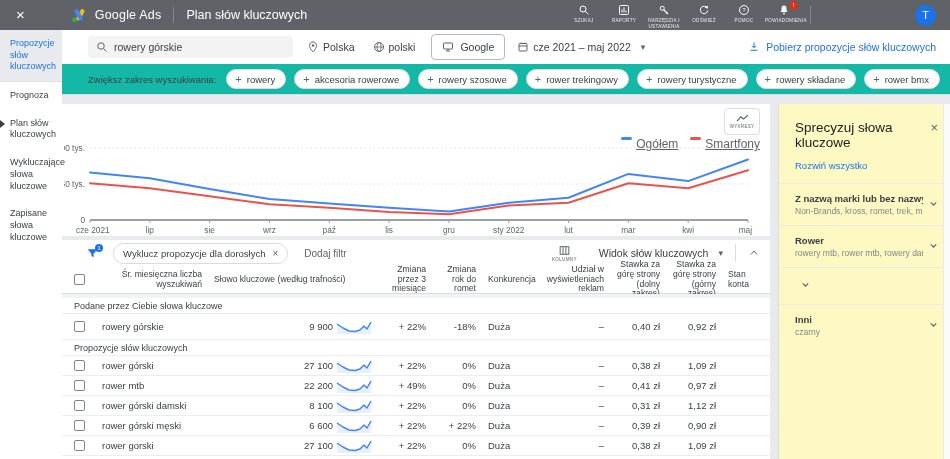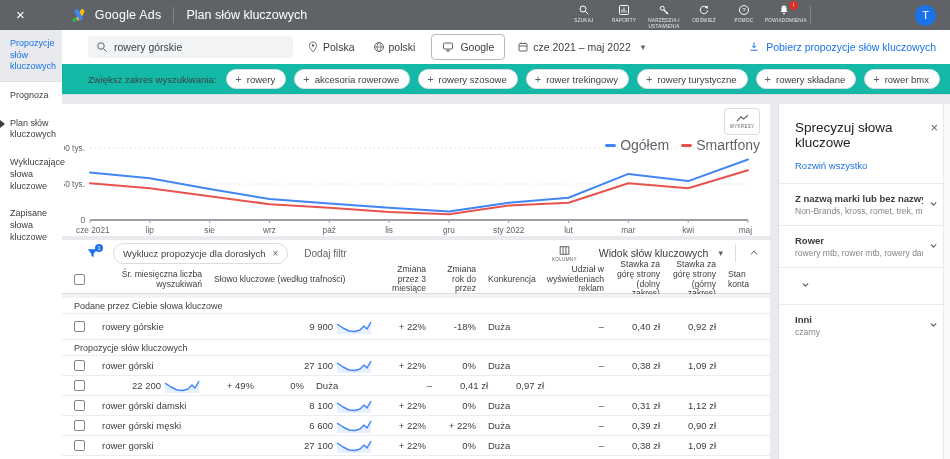--- a/index.html
+++ b/index.html
@@ -48,21 +48,21 @@
   .chip .plus { color:#5f6368; font-size:11px; margin-right:5px; }
 
   
   .content { position:absolute; top:95px; left:62px; right:0; bottom:0; background:#e8eaed; }
   .left-col { position:absolute; left:0; top:9px; width:708px; bottom:0; display:flex; flex-direction:column; }
   .chart-card { position:relative; height:132px; background:#fff; }
   .chart-btn { position:absolute; top:4px; right:10px; width:36px; height:27px; border:1px solid #dadce0; border-radius:4px; background:#fff; display:flex; flex-direction:column; align-items:center; justify-content:center; cursor:pointer; }
   .chart-btn svg { width:13px; height:9px; }
   .chart-btn-lbl { font-size:4.5px; color:#5f6368; letter-spacing:.3px; margin-top:1px; }
   .legend { position:absolute; top:33px; right:10px; display:flex; align-items:center; }
-  .leg-item { display:flex; align-items:center; margin-left:12px; font-size:14px; color:#5f6368; }
+  .leg-item { display:flex; align-items:flex-start; margin-left:12px; font-size:12px; color:#5f6368;text-decoration:underline; }
   .leg-dash { width:11px; height:3px; border-radius:2px; margin-right:4px; }
   #chart-area { position:absolute; left:2px; top:36px; width:704px; height:96px; }
 
   .table-card { flex:1; background:#fff; margin-top:4px; display:flex; flex-direction:column; overflow:hidden; }
 
   
   .ttoolbar { height:26px; display:flex; align-items:center; padding:0 10px 0 24px; flex:none; }
   .funnel { position:relative; margin-right:14px; cursor:pointer; }
   .funnel svg { width:13px; height:13px; display:block; }
   .funnel-badge { position:absolute; top:-3px; right:-4px; min-width:8px; height:8px; background:#1a73e8; border-radius:50%; color:#fff; font-size:5.5px; line-height:8px; text-align:center; padding:0 1px; }
@@ -96,21 +96,21 @@
   .cb { width:11px; height:11px; border:1.5px solid #80868b; border-radius:2px; background:#fff; display:block; cursor:pointer; }
   .section-row { height:16px; display:flex; align-items:center; padding-left:12px; font-size:9px; color:#3c4043; border-bottom:1px solid #ebedef; flex:none; }
   .trow { display:flex; align-items:center; height:20px; border-bottom:1px solid #ebedef; flex:none; }
   .trow-main { height:26px; }
   .c { padding:0 6px; font-size:9.5px; color:#3c4043; }
   .c2.cell { display:flex; align-items:center; justify-content:flex-end; }
   .c2 .avg-num { margin-right:3px; }
   .c3,.c4,.c6,.c7,.c8 { text-align:right; }
 
   
-  .right-panel { position:absolute; left:716px; right:0; top:9px; bottom:0; background:#ffffff; border-left:1px solid #dadce0; }
+  .right-panel { position:absolute; left:716px; right:0; top:9px; bottom:0; background:#fef9c3; border-left:1px solid #dadce0; }
   .rp-scroll { position:absolute; right:0; top:0; bottom:0; width:7px; background:#fafafa; border-left:1px solid #e8eaed; }
   .rp-head { display:flex; align-items:flex-start; padding:16px 12px 0 16px; }
   .rp-title { font-size:13.5px; color:#202124; flex:1; }
   .rp-close { color:#5f6368; font-size:13px; cursor:pointer; margin-left:4px; }
   .rp-expand { font-size:9.5px; color:#1a73e8; margin:10px 16px 12px; cursor:pointer; }
   .rp-filter { border-top:1px solid #e8eaed; padding:9px 10px 9px 16px; display:flex; align-items:center; cursor:pointer; }
   .rp-ftext { flex:1; min-width:0; }
   .rp-ftitle { font-size:9.5px; font-weight:bold; color:#3c4043; white-space:nowrap; overflow:hidden; }
   .rp-fsub { font-size:8.5px; color:#80868b; margin-top:2px; white-space:nowrap; overflow:hidden; }
   .rp-chev { flex:none; margin-left:4px; }
@@ -379,21 +379,21 @@
           </div>
         </div>
 
         <div class="thead" id="thead">
           <div class="c0">
               <span class="cb"></span>
             </div>
         <div class="hc c2 r">Śr. miesięczna liczba wyszukiwań</div>
             <div class="hc c1 l">Słowo kluczowe (według trafności)</div>
             <div class="hc c3 r">Zmiana przez 3 miesiące</div>
-            <div class="hc c4 r">Zmiana rok do przez</div>
+            <div class="hc c4 r">Zmiana rok do romet</div>
             <div class="hc c5 l">Konkurencja</div>
             <div class="hc c6 r">Udział w wyświetleniach reklam</div>
             <div class="hc c7 r">Stawka za górę strony (dolny zakres)</div>
             <div class="hc c8 r">Stawka za górę strony (górny zakres)</div>
             <div class="hc c9 l">Stan konta</div>
           </div>
         <div class="hstrip"></div>
         <div id="table-body">
             <div class="section-row">Podane przez Ciebie słowa kluczowe</div>
             <div class="trow trow-main">
@@ -434,20 +434,21 @@
               <div class="c c5">Duża</div>
               <div class="c c6">–</div>
               <div class="c c7">0,38 zł</div>
               <div class="c c8">1,09 zł</div>
               <div class="c c9"></div>
             </div>
             <div class="trow">
               <div class="c0">
                 <span class="cb"></span>
               </div>
+              <div class="c c1">rower mtb</div>
               <div class="c c2 cell">
                 <span class="avg-num">22 200</span>
                 <svg width="38" height="14" viewBox="0 0 38 14" style="flex:none">
                   <path d="M1,4 L7,8 L13,11 L19,11.5 L24,10 L28,6 L31,9 L35,2 L35,14 L1,14 Z" fill="#e8f0fe"></path>
                   <path d="M1,4 L7,8 L13,11 L19,11.5 L24,10 L28,6 L31,9 L35,2" fill="none" stroke="#4285f4" stroke-width="1.5" stroke-linejoin="round"></path>
                 </svg>
               </div>
               <div class="c c3">+ 49%</div>
               <div class="c c4">0%</div>
               <div class="c c5">Duża</div>

